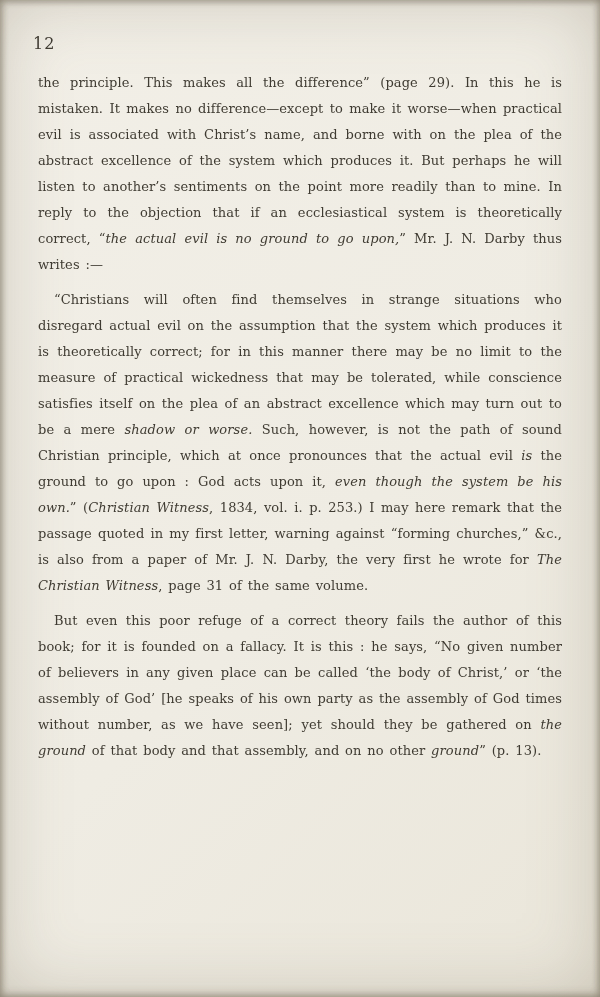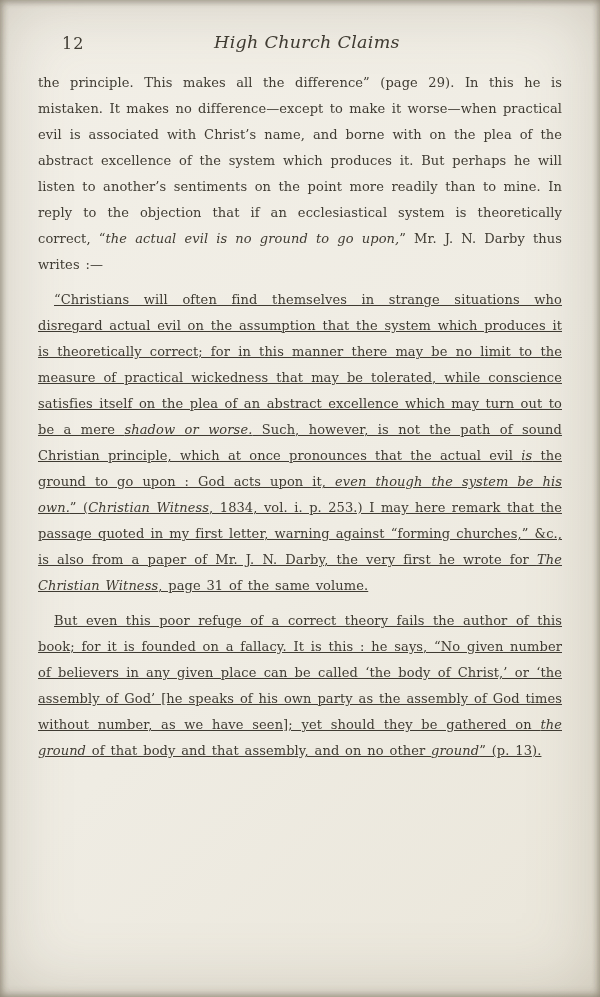--- a/index.html
+++ b/index.html
@@ -16,21 +16,21 @@
     height: 997px;
     background: linear-gradient(135deg, #f2efe7 0%, #efece3 55%, #eae6da 100%);
     box-shadow:
       inset 0 0 70px rgba(115, 103, 82, 0.28),
       inset 0 0 8px rgba(90, 80, 60, 0.18);
     color: #3f3b32;
   }
   .page-header {
     position: absolute;
     top: 32px;
-    left: 62px;
+    left: 33px;
     right: 48px;
     height: 24px;
   }
   .page-number {
     position: absolute;
     left: 0;
     top: 2px;
     font-size: 16px;
     letter-spacing: 1px;
   }
@@ -55,21 +55,20 @@
     letter-spacing: 0.1px;
   }
   .page-body p {
     margin: 0;
   }
   .page-body p + p {
     margin-top: 9px;
   }
   .page-body p.indent {
     text-indent: 16px;
-    text-decoration: underline;
   }
   .page-body i {
     font-style: italic;
   }
   .vignette {
     position: absolute;
     inset: 0;
     pointer-events: none;
     box-shadow:
       inset 3px 0 6px rgba(95, 85, 65, 0.20),
@@ -78,21 +77,20 @@
       inset 0 -4px 8px rgba(95, 85, 65, 0.20);
   }
 </style>
 </head>
 <body>
 
 <div class="scan-page">
 
   <header class="page-header">
     <span class="page-number">12</span>
-    <span class="running-title">High Church Claims</span>
   </header>
 
   <main class="page-body">
 
   <p><span>the principle.  This makes all the difference” (page 29). In this he is mistaken.  It makes no difference—except to make it worse—when practical evil is associated with Christ’s name, and borne with on the plea of the abstract excellence of the system which produces it.  But perhaps he will listen to another’s sentiments on the point more readily than to mine.  In reply to the objection that if an ecclesiastical system is theoretically correct, “</span><i>the actual evil is no ground to go upon,</i><span>” Mr. J. N. Darby thus writes&nbsp;:—</span></p>
       <p class="indent"><span>“Christians will often find themselves in strange situations who disregard actual evil on the assumption that the system which produces it is theoretically correct; for in this manner there may be no limit to the measure of practical wickedness that may be tolerated, while conscience satisfies itself on the plea of an abstract excellence which may turn out to be a mere </span><i>shadow or worse.</i><span>  Such, however, is not the path of sound Christian principle, which at once pronounces that the actual evil </span><i>is</i><span> the ground to go upon&nbsp;: God acts upon it, </span><i>even though the system be his own.</i><span>” (</span><i>Christian Witness</i><span>, 1834, vol. i. p. 253.)  I may here remark that the passage quoted in my first letter, warning against “forming churches,” &amp;c., is also from a paper of Mr. J. N. Darby, the very first he wrote for </span><i>The Christian Witness</i><span>, page 31 of the same volume.</span></p>
       <p class="indent"><span>But even this poor refuge of a correct theory fails the author of this book; for it is founded on a fallacy.  It is this&nbsp;: he says, “No given number of believers in any given place can be called ‘the body of Christ,’ or ‘the assembly of God’ [he speaks of his own party as the assembly of God times without number, as we have seen]; yet should they be gathered on </span><i>the ground</i><span> of that body and that assembly, and on no other </span><i>ground</i><span>” (p. 13).</span></p>
     </main>
 
   <div class="vignette"></div>

